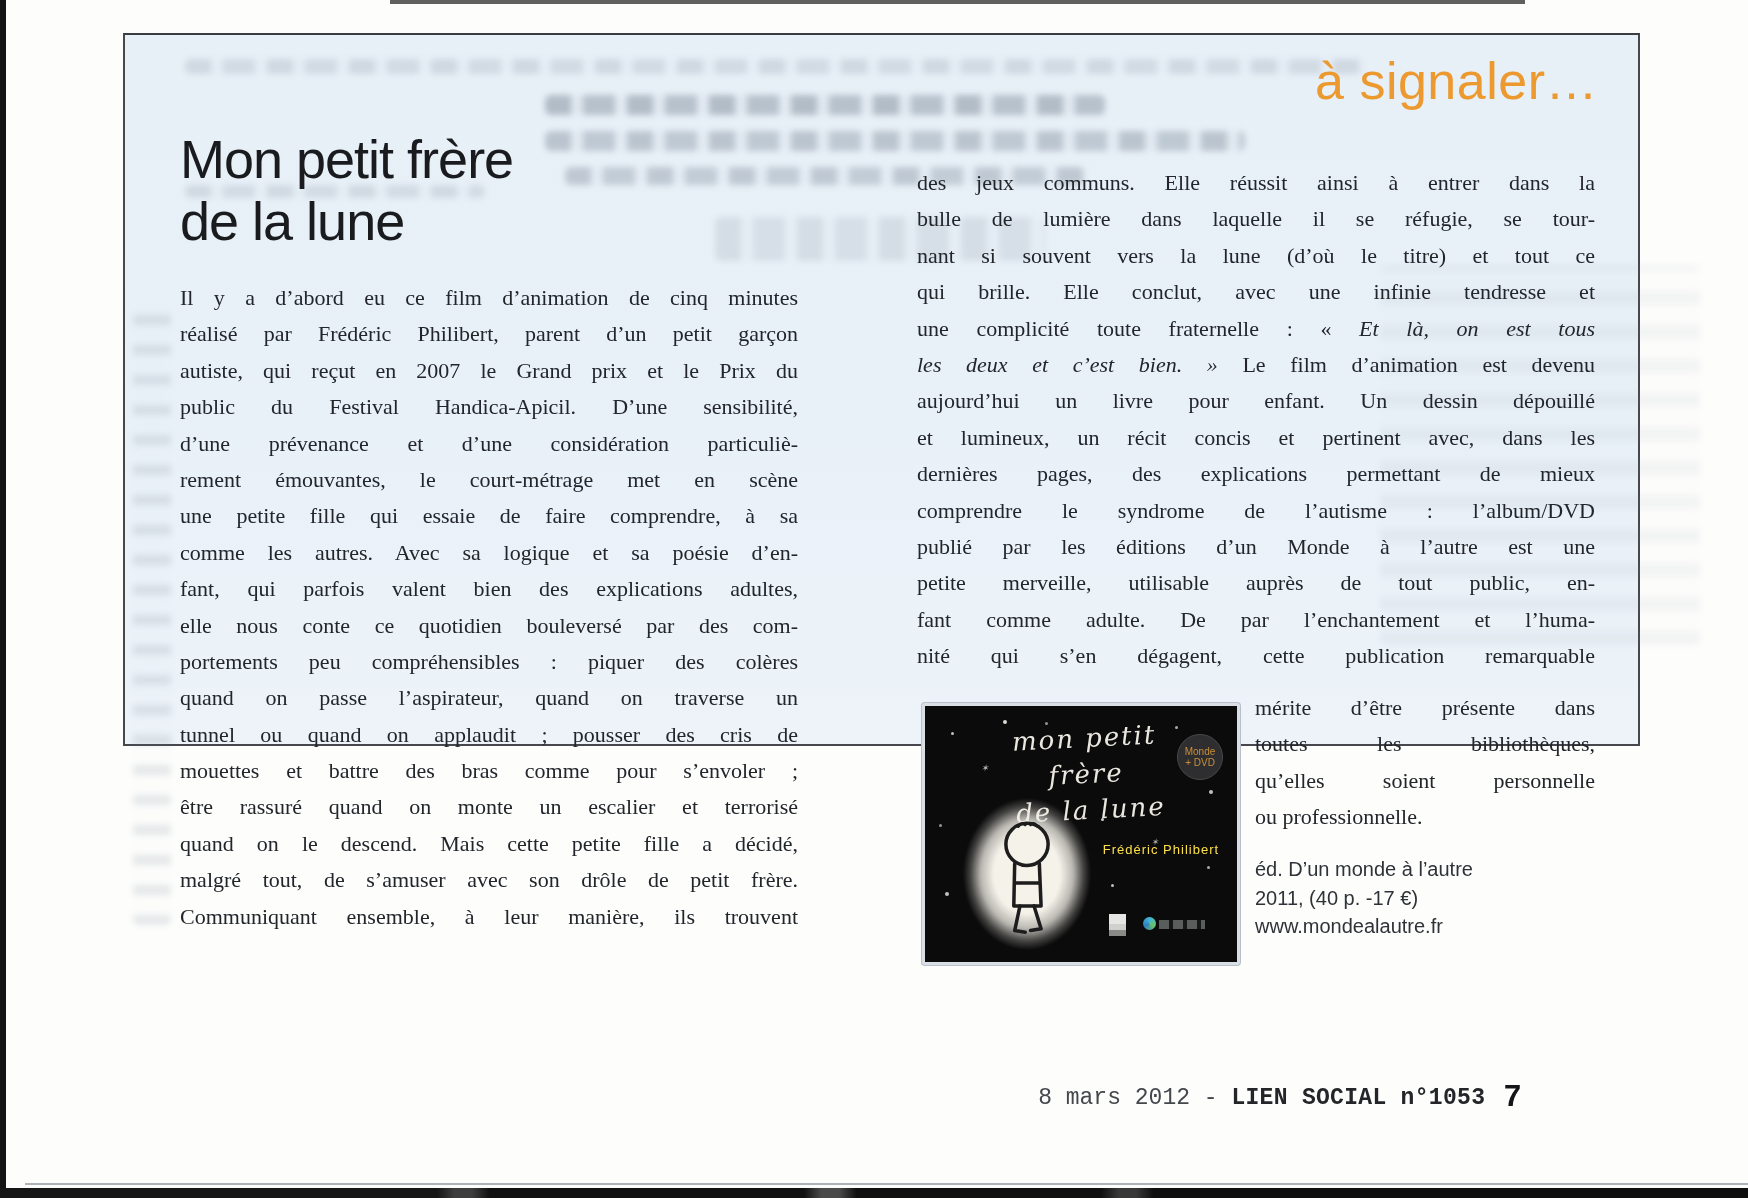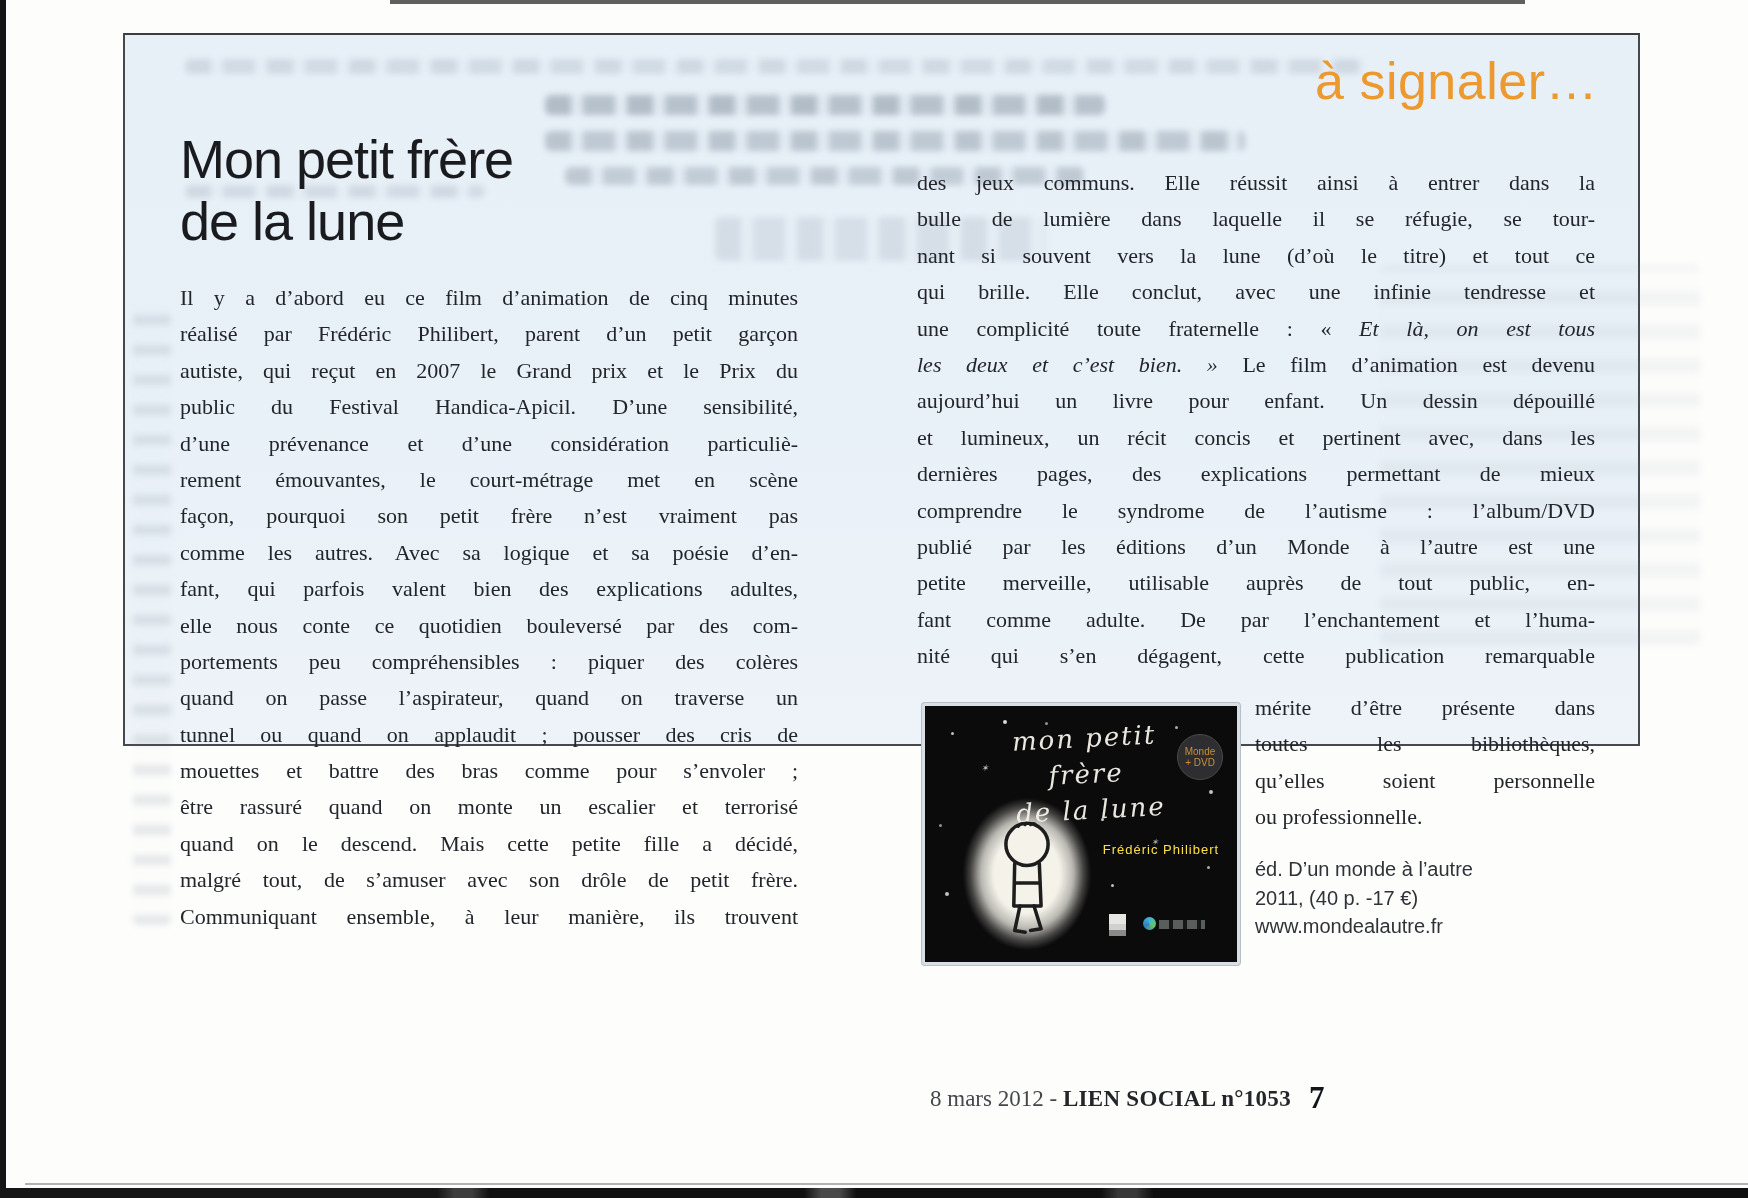--- a/index.html
+++ b/index.html
@@ -106,22 +106,22 @@
   .star.s6{left:14px;top:118px;width:3px;height:3px;opacity:.6;}
   .star.s7{left:20px;top:186px;width:4px;height:4px;opacity:.8;}
   .star.s8{left:186px;top:178px;width:3px;height:3px;opacity:.8;}
   .star.s9{left:282px;top:160px;width:3px;height:3px;opacity:.7;}
   .star.s10{left:120px;top:16px;width:3px;height:3px;opacity:.6;}
   .star.glyph{background:none;color:#efeee6;font-size:9px;line-height:9px;width:auto;height:auto;}
   .star.g1{left:56px;top:58px;opacity:.8;}
   .star.g2{left:226px;top:132px;opacity:.7;}
   
   .page-footer{
-    position:absolute;right:118px;top:1080px;width:700px;text-align:left;
-    font-family:Liberation Serif, serif;font-size:23px;color:#44474c;white-space:nowrap;
+    position:absolute;right:118px;top:1080px;width:700px;text-align:center;
+    font-family:Liberation Mono, monospace;font-size:23px;color:#44474c;white-space:nowrap;
   }
   .page-footer .mag{font-weight:bold;color:#232529;letter-spacing:.3px;}
   .page-footer .pnum{font-weight:bold;color:#141519;font-size:31px;margin-left:18px;vertical-align:-2px;}
 </style>
 </head>
 <body>
 
 <div id="stage">
 
   <div class="scan-left-edge"></div>
@@ -145,21 +145,21 @@
       <span>de la lune</span>
     </h1>
 
     <div class="col left-col">
         <div class="tl">Il y a d’abord eu ce film d’animation de cinq minutes</div>
         <div class="tl">réalisé par Frédéric Philibert, parent d’un petit garçon</div>
         <div class="tl">autiste, qui reçut en 2007 le Grand prix et le Prix du</div>
         <div class="tl">public du Festival Handica-Apicil. D’une sensibilité,</div>
         <div class="tl">d’une prévenance et d’une considération particuliè-</div>
         <div class="tl">rement émouvantes, le court-métrage met en scène</div>
-        <div class="tl">façon, pourquoi son petit frère n’est vraiment pas</div>
+        <div class="tl">une petite fille qui essaie de faire comprendre, à sa</div>
         <div class="tl">comme les autres. Avec sa logique et sa poésie d’en-</div>
         <div class="tl">fant, qui parfois valent bien des explications adultes,</div>
         <div class="tl">elle nous conte ce quotidien bouleversé par des com-</div>
         <div class="tl">portements peu compréhensibles : piquer des colères</div>
         <div class="tl">quand on passe l’aspirateur, quand on traverse un</div>
         <div class="tl">tunnel ou quand on applaudit ; pousser des cris de</div>
         <div class="tl">mouettes et battre des bras comme pour s’envoler ;</div>
         <div class="tl">être rassuré quand on monte un escalier et terrorisé</div>
         <div class="tl">quand on le descend. Mais cette petite fille a décidé,</div>
         <div class="tl">malgré tout, de s’amuser avec son drôle de petit frère.</div>

